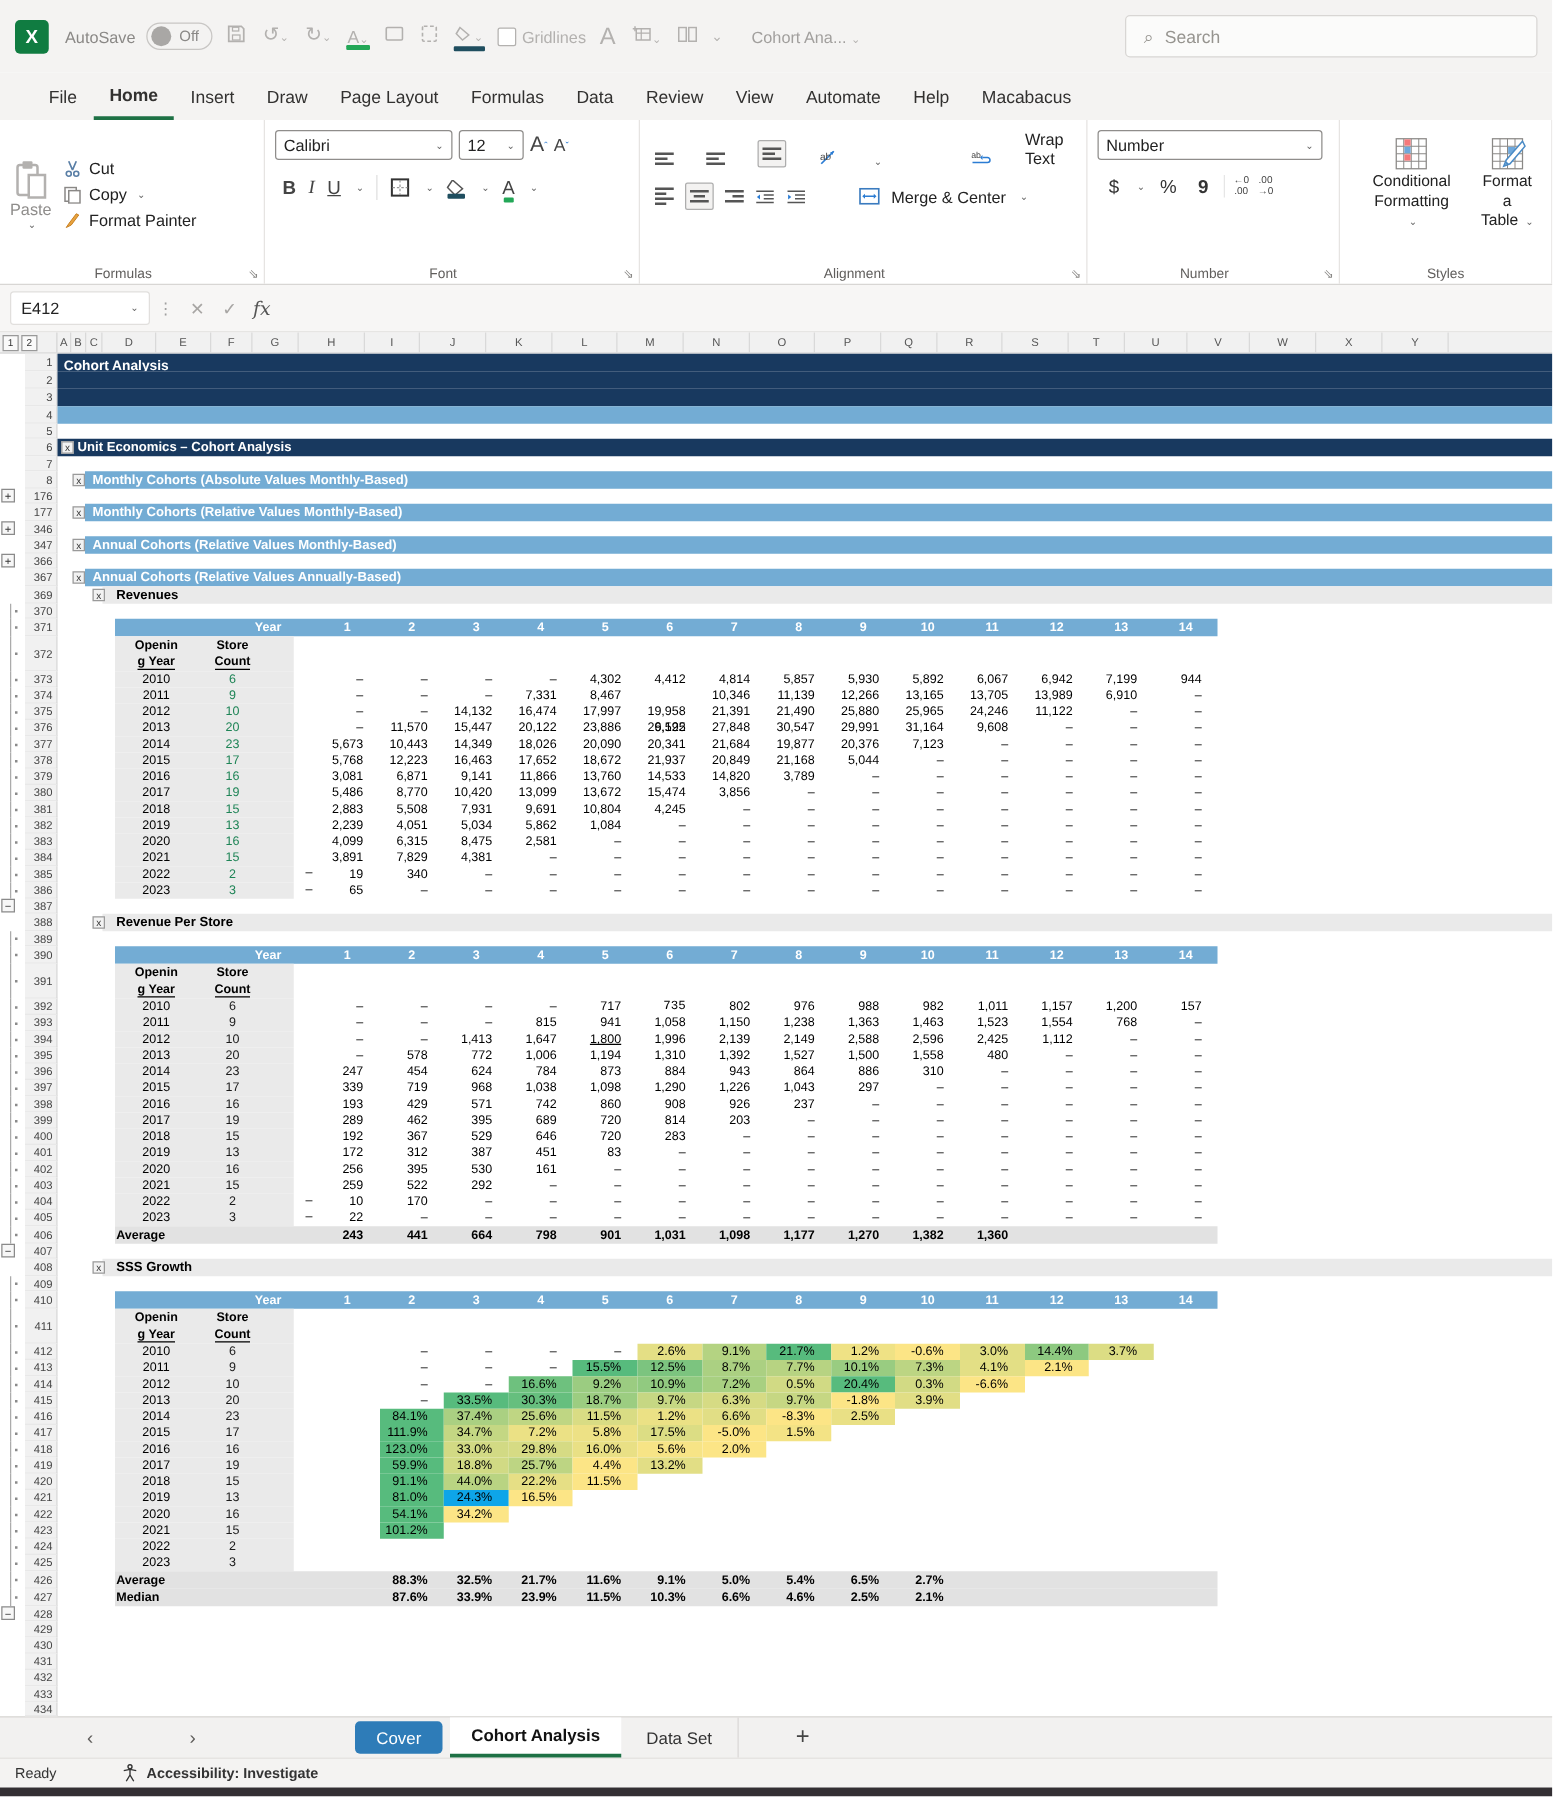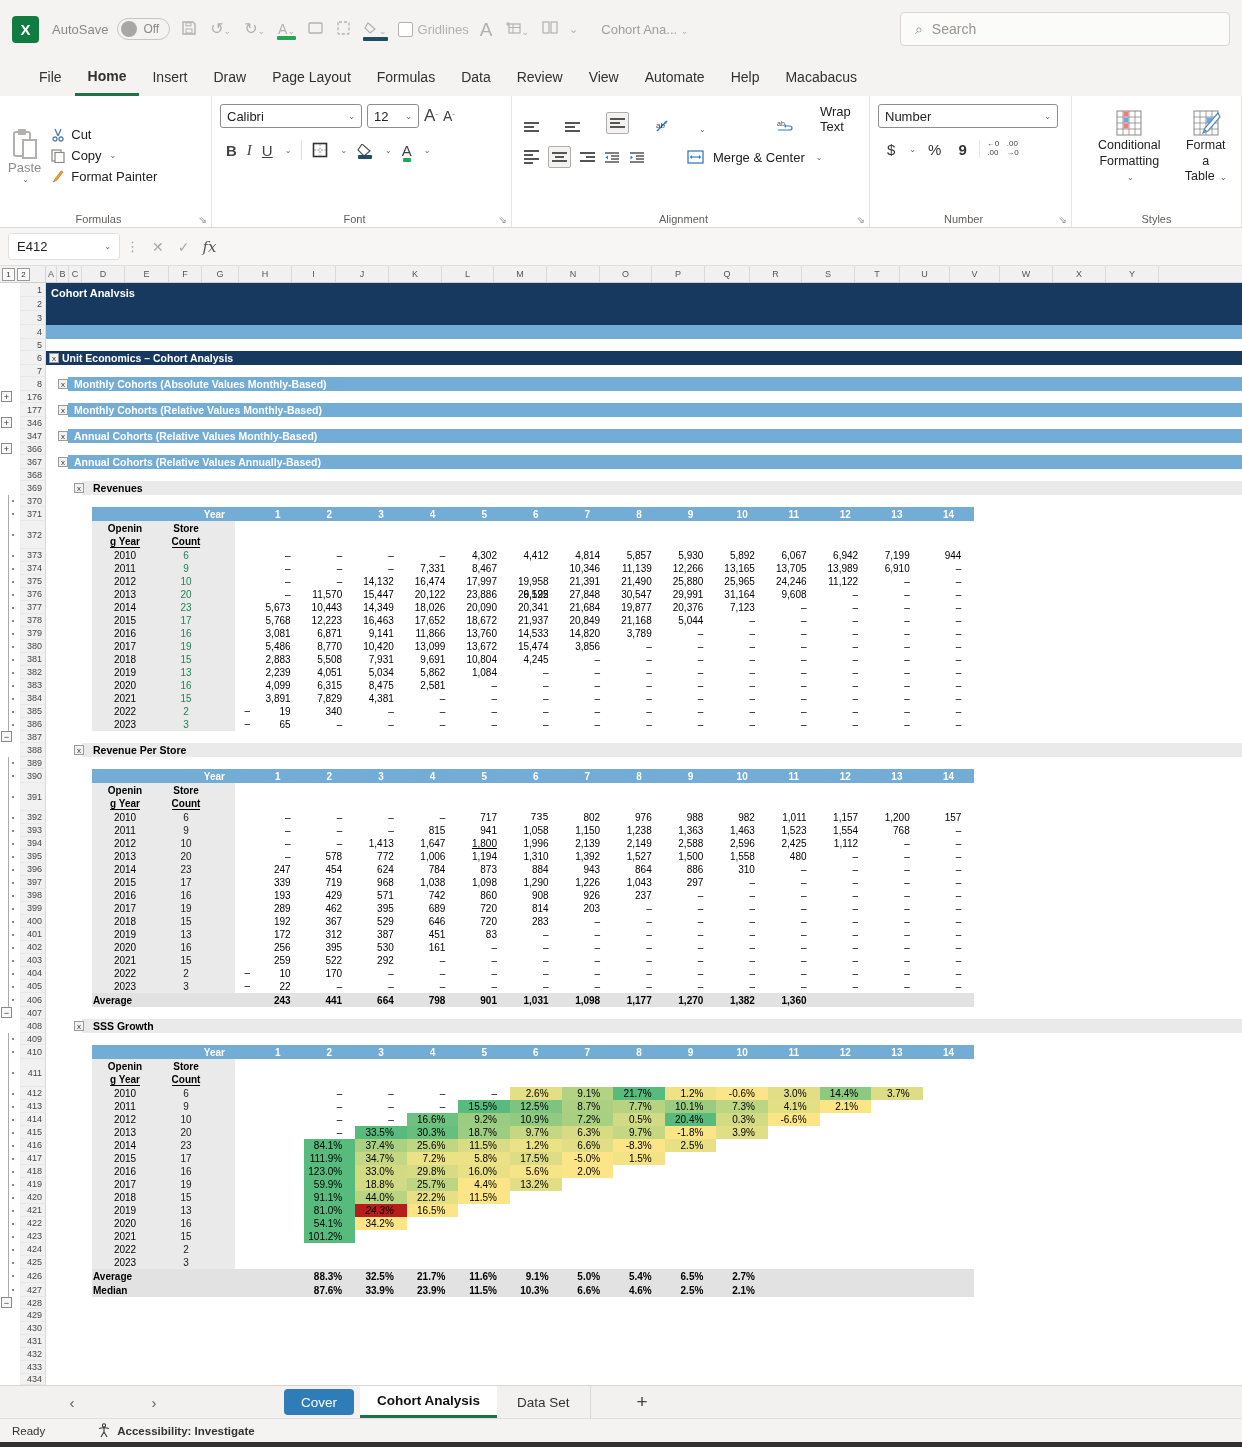--- a/index.html
+++ b/index.html
@@ -508,25 +508,20 @@
       <div class="srow" style="height: 14px;">
         <div class="og"></div>
         <div class="rn">367</div>
         <div class="ct">
           <div class="xb abs" style="left: 12px;">x</div>
           <div style="margin-left: 22px; flex: 1 1 0%; background: rgb(115, 172, 212); display: flex; align-items: center;">
             <span class="bartxt">Annual Cohorts (Relative Values Annually-Based)</span>
           </div>
         </div>
       </div>
-      <div class="srow" style="height: 12px;">
-        <div class="og"></div>
-        <div class="rn">368</div>
-        <div class="ct"></div>
-      </div>
       <div class="srow" style="height: 14px;">
         <div class="og"></div>
         <div class="rn">369</div>
         <div class="ct">
           <div class="xb abs" style="left: 28px;">x</div>
           <div style="margin-left: 36px; flex: 1 1 0%; background: rgb(234, 234, 234); display: flex; align-items: center;">
             <span class="secttxt" style="padding-left: 11px;">Revenues</span>
           </div>
         </div>
       </div>
@@ -1796,21 +1791,21 @@
         </div>
         <div class="rn">421</div>
         <div class="ct">
           <div style="margin-left: 46px; width: 143px; flex: 0 0 auto; background: rgb(234, 234, 234); display: flex; align-items: center;">
             <div style="width: 66px; text-align: center; font-size: 10px;">2019</div>
             <div style="width: 56px; text-align: center; font-size: 10px; color: rgb(26, 26, 26);">13</div>
           </div>
           <div class="sliver" style="padding-right: 2px;"></div>
           <div class="dcell" style="display: flex; align-items: center; justify-content: flex-end;"></div>
           <div class="dcell" style="display: flex; align-items: center; justify-content: flex-end; background: rgb(87, 187, 125);">81.0%</div>
-          <div class="dcell" style="display: flex; align-items: center; justify-content: flex-end; background: #b91c1c; font-style: italic;">24.3%</div>
+          <div class="dcell" style="display: flex; align-items: center; justify-content: flex-end; background: #0ea5e9;">24.3%</div>
           <div class="dcell" style="display: flex; align-items: center; justify-content: flex-end; background: rgb(252, 229, 134);">16.5%</div>
           <div class="dcell" style="display: flex; align-items: center; justify-content: flex-end;"></div>
           <div class="dcell" style="display: flex; align-items: center; justify-content: flex-end;"></div>
           <div class="dcell" style="display: flex; align-items: center; justify-content: flex-end;"></div>
           <div class="dcell" style="display: flex; align-items: center; justify-content: flex-end;"></div>
           <div class="dcell" style="display: flex; align-items: center; justify-content: flex-end;"></div>
           <div class="dcell" style="display: flex; align-items: center; justify-content: flex-end;"></div>
           <div class="dcell" style="display: flex; align-items: center; justify-content: flex-end;"></div>
           <div class="dcell" style="display: flex; align-items: center; justify-content: flex-end;"></div>
           <div class="dcell" style="display: flex; align-items: center; justify-content: flex-end;"></div>

